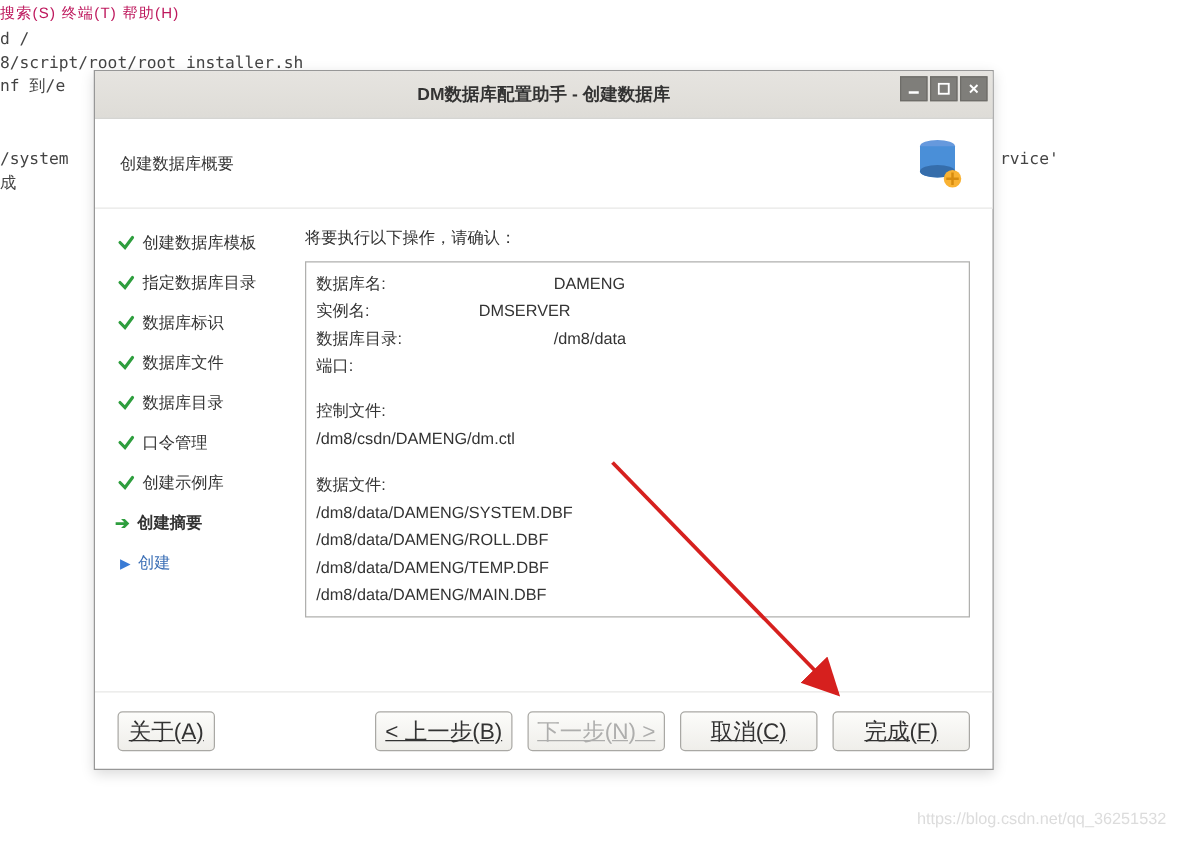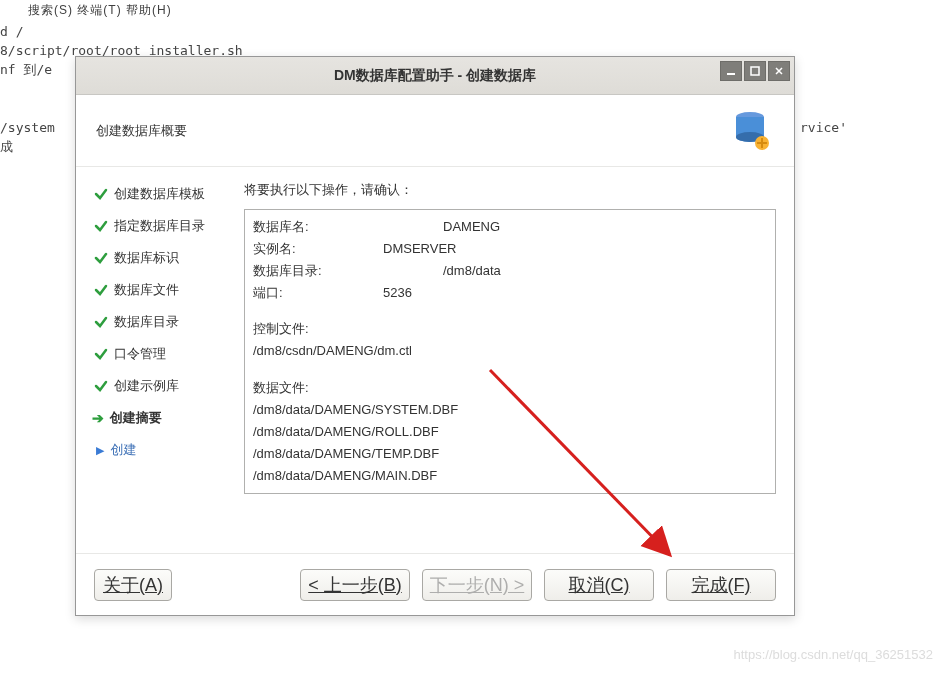--- a/index.html
+++ b/index.html
@@ -16,24 +16,23 @@
       color: #444;
       font-size: 13px;
       font-family: monospace;
       white-space: pre;
       line-height: 1.5;
     }
     .menu-faded {
       position: absolute;
       top: 2px;
       left: 0;
-      color: #404040;
+      color: #be185d;
       font-size: 12px;
       letter-spacing: 1px;
-      padding-left: 28px;
     }
     .dialog {
       position: absolute;
       left: 75px;
       top: 56px;
       width: 720px;
       height: 560px;
       background: #fff;
       border: 1px solid #979797;
       box-shadow: 0 3px 10px rgba(0,0,0,0.15);
@@ -291,21 +290,20 @@
         <div class="summary-row">
           <span class="summary-label">实例名:</span>
           <span class="summary-value">DMSERVER</span>
         </div>
         <div class="summary-row">
           <span class="summary-label">数据库目录:</span>
           <span class="summary-value" style="padding-left:60px;">/dm8/data</span>
         </div>
         <div class="summary-row">
           <span class="summary-label">端口:</span>
-          <span class="summary-value">5236</span>
         </div>
         <div style="height:14px;"></div>
         <div>控制文件:</div>
         <div>/dm8/csdn/DAMENG/dm.ctl</div>
         <div style="height:14px;"></div>
         <div>数据文件:</div>
         <div>/dm8/data/DAMENG/SYSTEM.DBF</div>
         <div>/dm8/data/DAMENG/ROLL.DBF</div>
         <div>/dm8/data/DAMENG/TEMP.DBF</div>
         <div>/dm8/data/DAMENG/MAIN.DBF</div>

